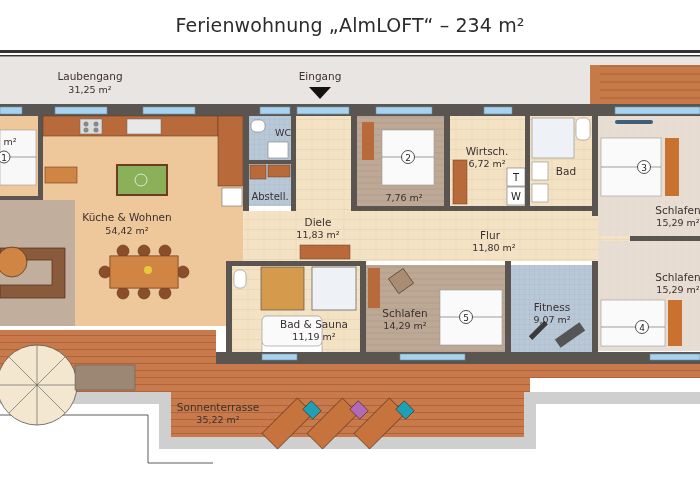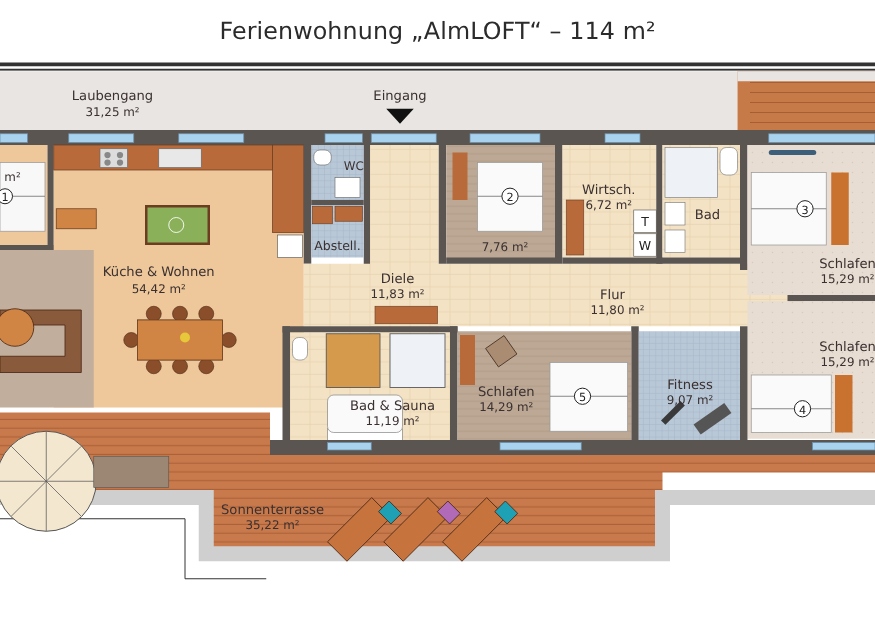--- a/index.html
+++ b/index.html
@@ -6,21 +6,21 @@
   body { width:700px; height:500px; position:relative; overflow:hidden; font-family:"DejaVu Sans", sans-serif; }
   #title { position:absolute; left:0; top:14px; width:700px; text-align:center; font-size:19px; color:#2b2b2b; letter-spacing:0.1px; }
   svg { position:absolute; left:0; top:0; }
   .lbl { font-family:"DejaVu Sans", sans-serif; font-size:10.5px; fill:#3a3030; text-anchor:middle; }
   .area { font-family:"DejaVu Sans", sans-serif; font-size:9.5px; fill:#3a3030; text-anchor:middle; }
   .num { font-family:"DejaVu Sans", sans-serif; font-size:10px; fill:#222; text-anchor:middle; }
 </style>
 </head>
 <body>
 
-<div id="title" style="z-index: 2;">Ferienwohnung „AlmLOFT“ – 114 m²</div>
+<div id="title" style="z-index: 2;">Ferienwohnung „AlmLOFT“ – 234 m²</div>
 
 <svg width="700" height="500" viewBox="0 0 700 500">
   <defs>
     <pattern id="woodTerr" width="10" height="7" patternUnits="userSpaceOnUse">
       <rect width="10" height="7" fill="#c97a4c"></rect>
       <line x1="0" y1="6.5" x2="10" y2="6.5" stroke="#a85e35" stroke-width="0.8"></line>
     </pattern>
     <pattern id="tiles" width="16" height="10" patternUnits="userSpaceOnUse">
       <rect width="16" height="10" fill="#f3e2c4"></rect>
       <path d="M0 9.5 H16 M8 0 V10" stroke="#e6d2b0" stroke-width="0.6"></path>

